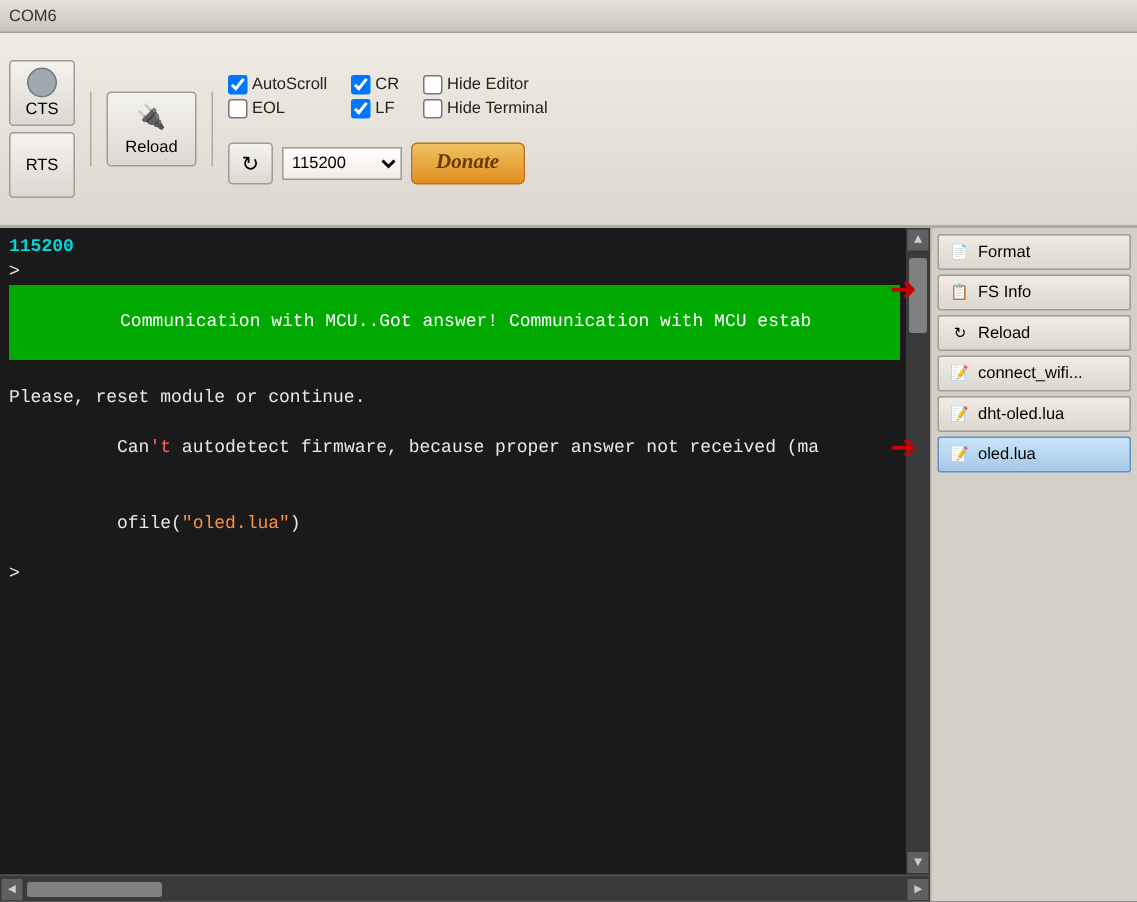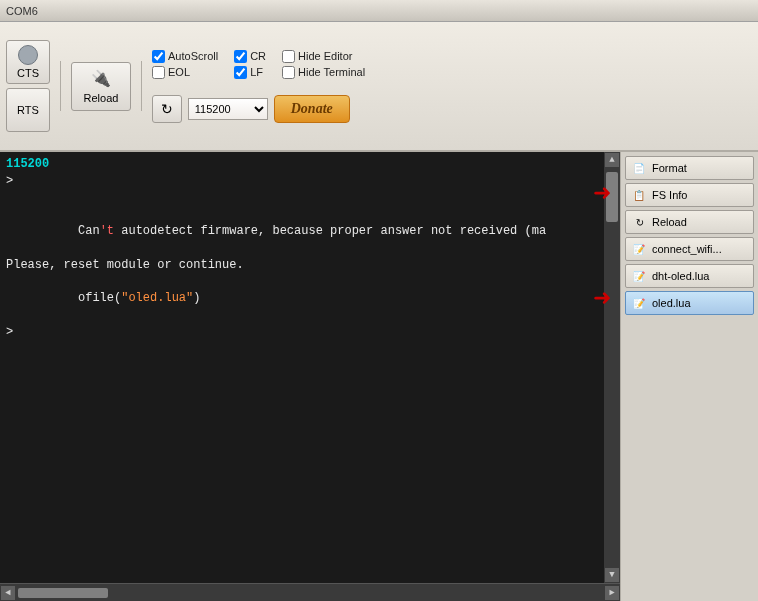--- a/index.html
+++ b/index.html
@@ -336,25 +336,28 @@
   </div>
 </div>
 
 <div class="main-area">
 
   <div class="terminal-area">
     <div style="position:relative; flex:1; overflow:hidden;">
       <div class="terminal-scroll" style="padding-right: 20px;">
         <div class="terminal-line cyan">115200</div>
         <div class="terminal-line white"><span>&gt; </span></div>
+        <div class="terminal-line" style="background:#00aa00; color:#fff; padding: 0 2px;">
+          <span>Communication with MCU..Got answer! Communication with MCU estab</span>
+        </div>
         <div class="terminal-line white">&nbsp;</div>
+        <div class="terminal-line white">Please, reset module or continue.</div>
         <div class="terminal-line white">
           Can<span style="color:#ff6060">'t</span> autodetect firmware, because proper answer not received (ma
         </div>
-        <div class="terminal-line white">Please, reset module or continue.</div>
         <div class="terminal-line white">
           ofile(<span style="color:#ff9040">"oled.lua"</span>)
         </div>
         <div class="terminal-line white"><span>&gt; </span></div>
       </div>
 
       <div style="position:absolute; right:0; top:0; bottom:0; width:16px; background:#3a3a3a; display:flex; flex-direction:column;">
         <div style="background:#606060; width:14px; height:14px; margin:1px auto; display:flex; align-items:center; justify-content:center; font-size:9px; color:#ccc; cursor:pointer;">▲</div>
         <div style="flex:1; display:flex; flex-direction:column; align-items:center; padding-top:4px;">
           <div style="background:#808080; width:12px; height:50px; border-radius:2px;"></div>

